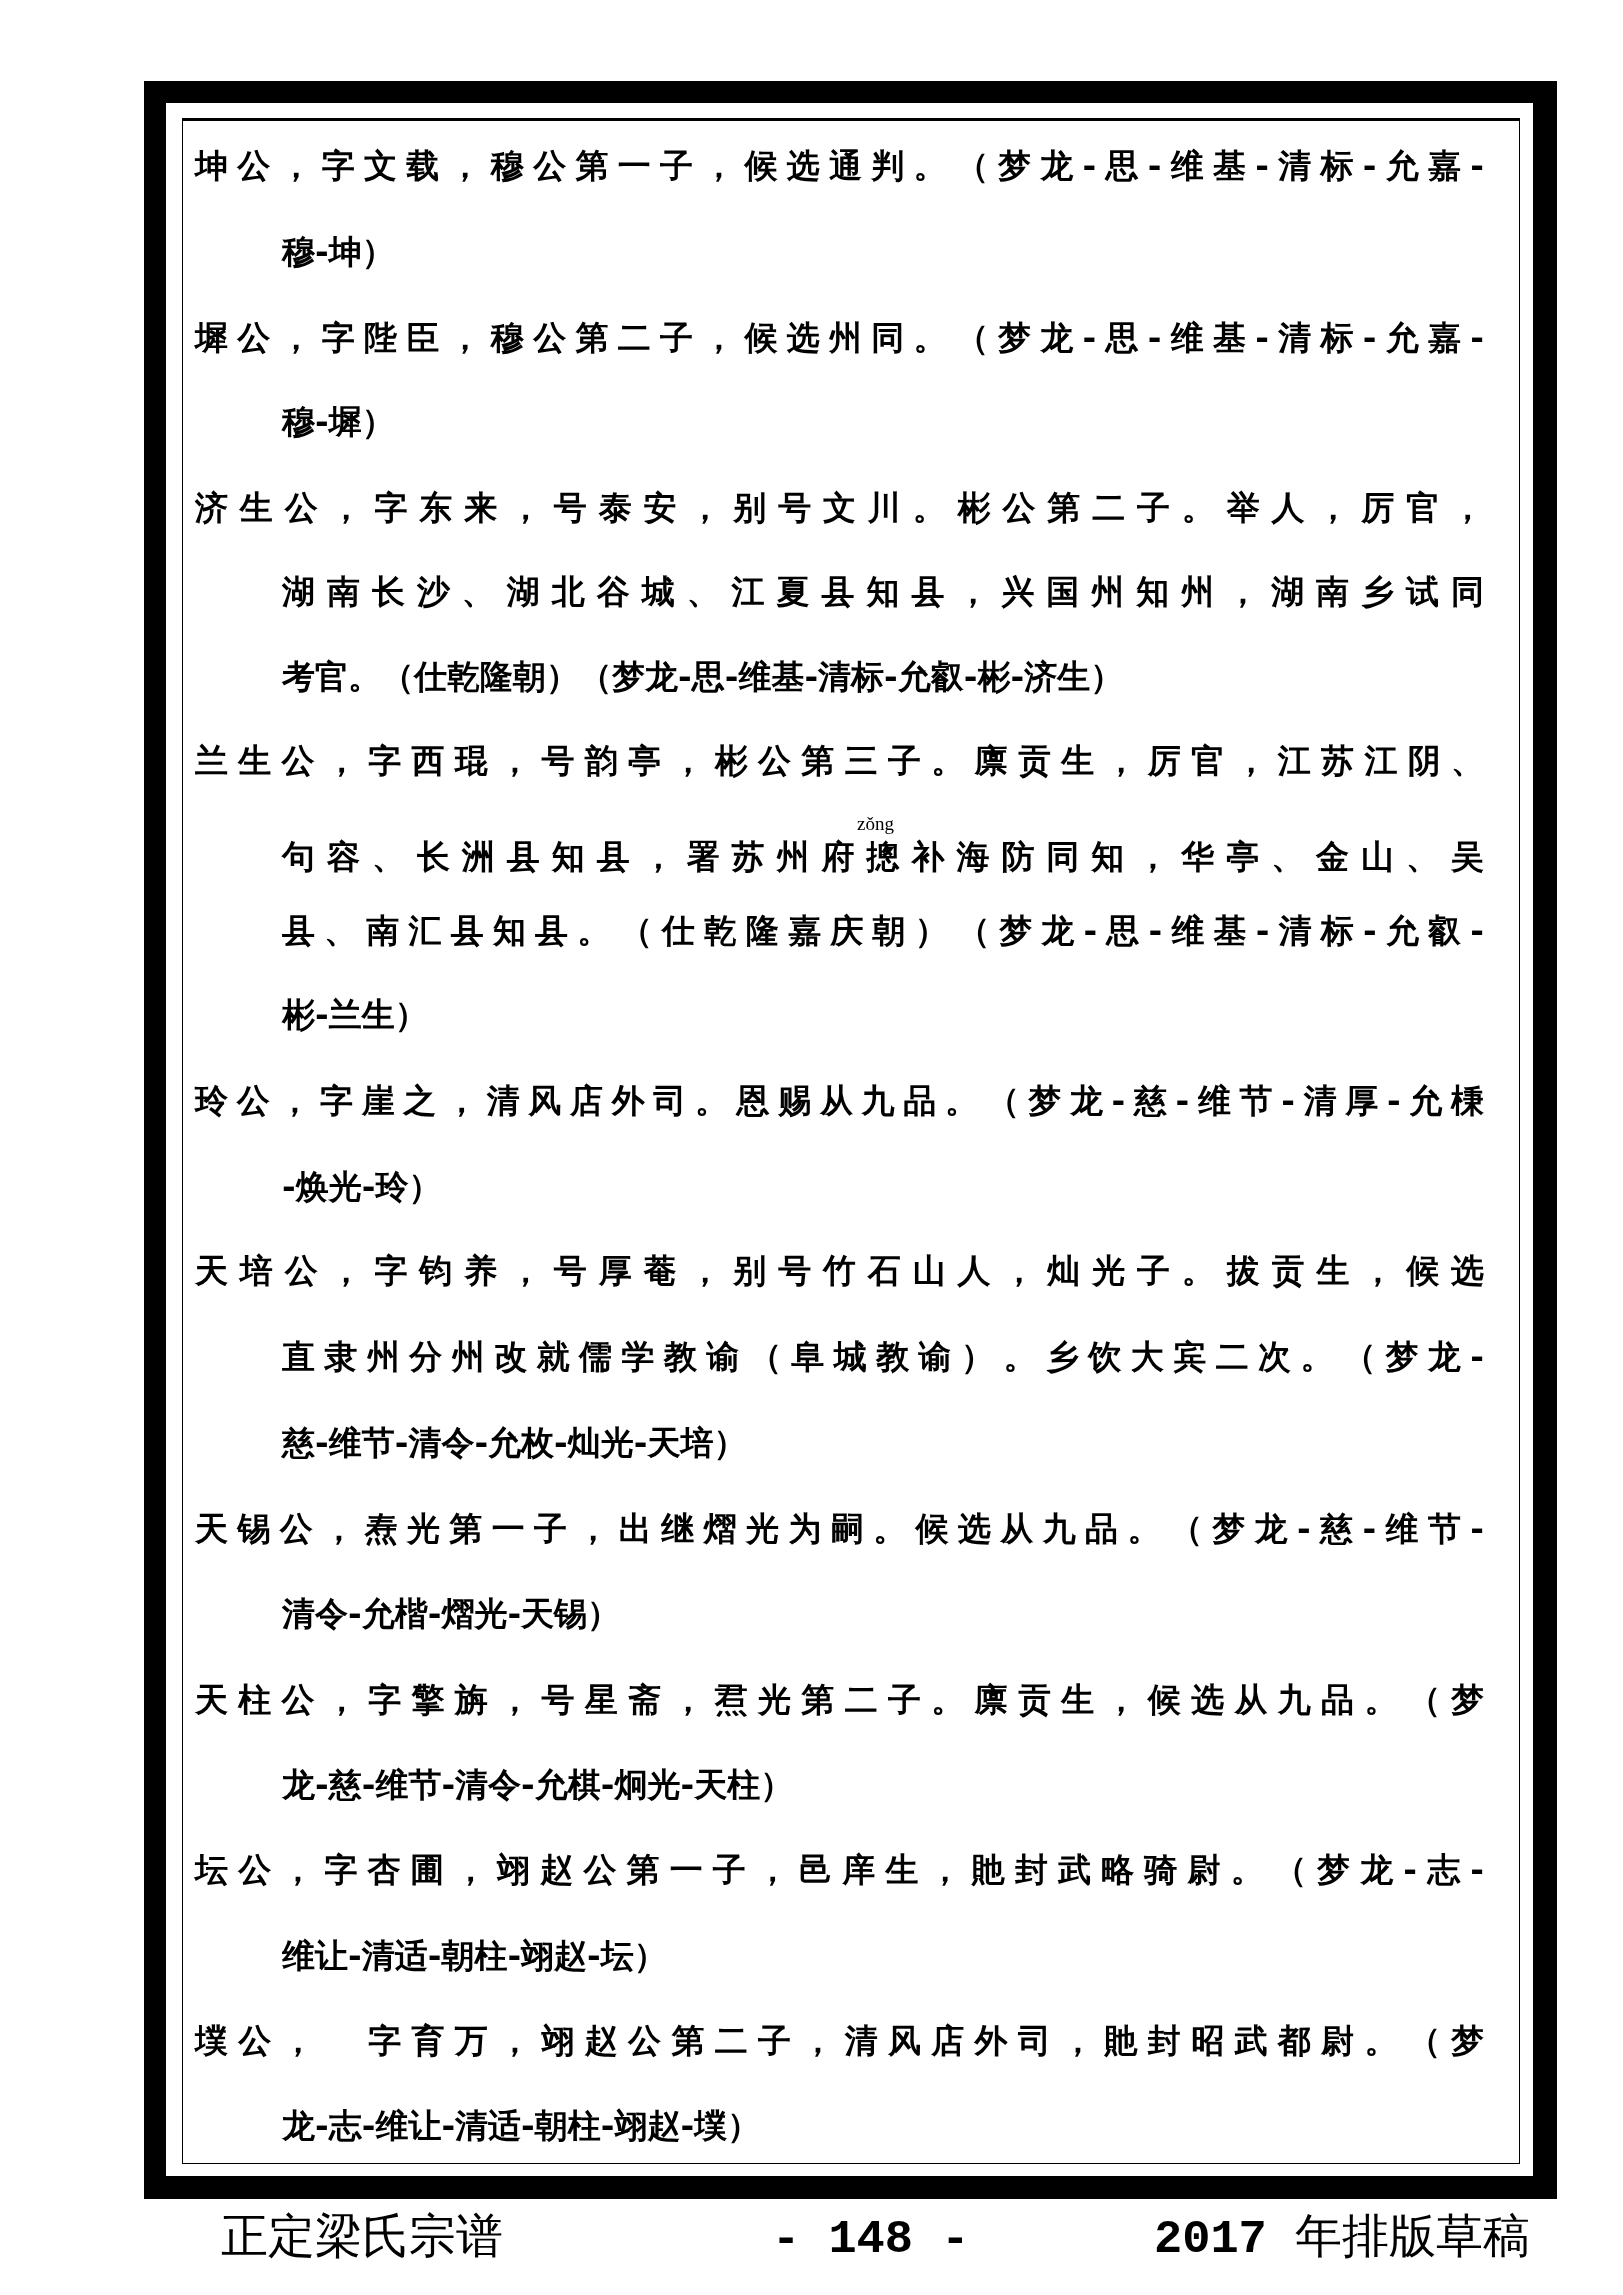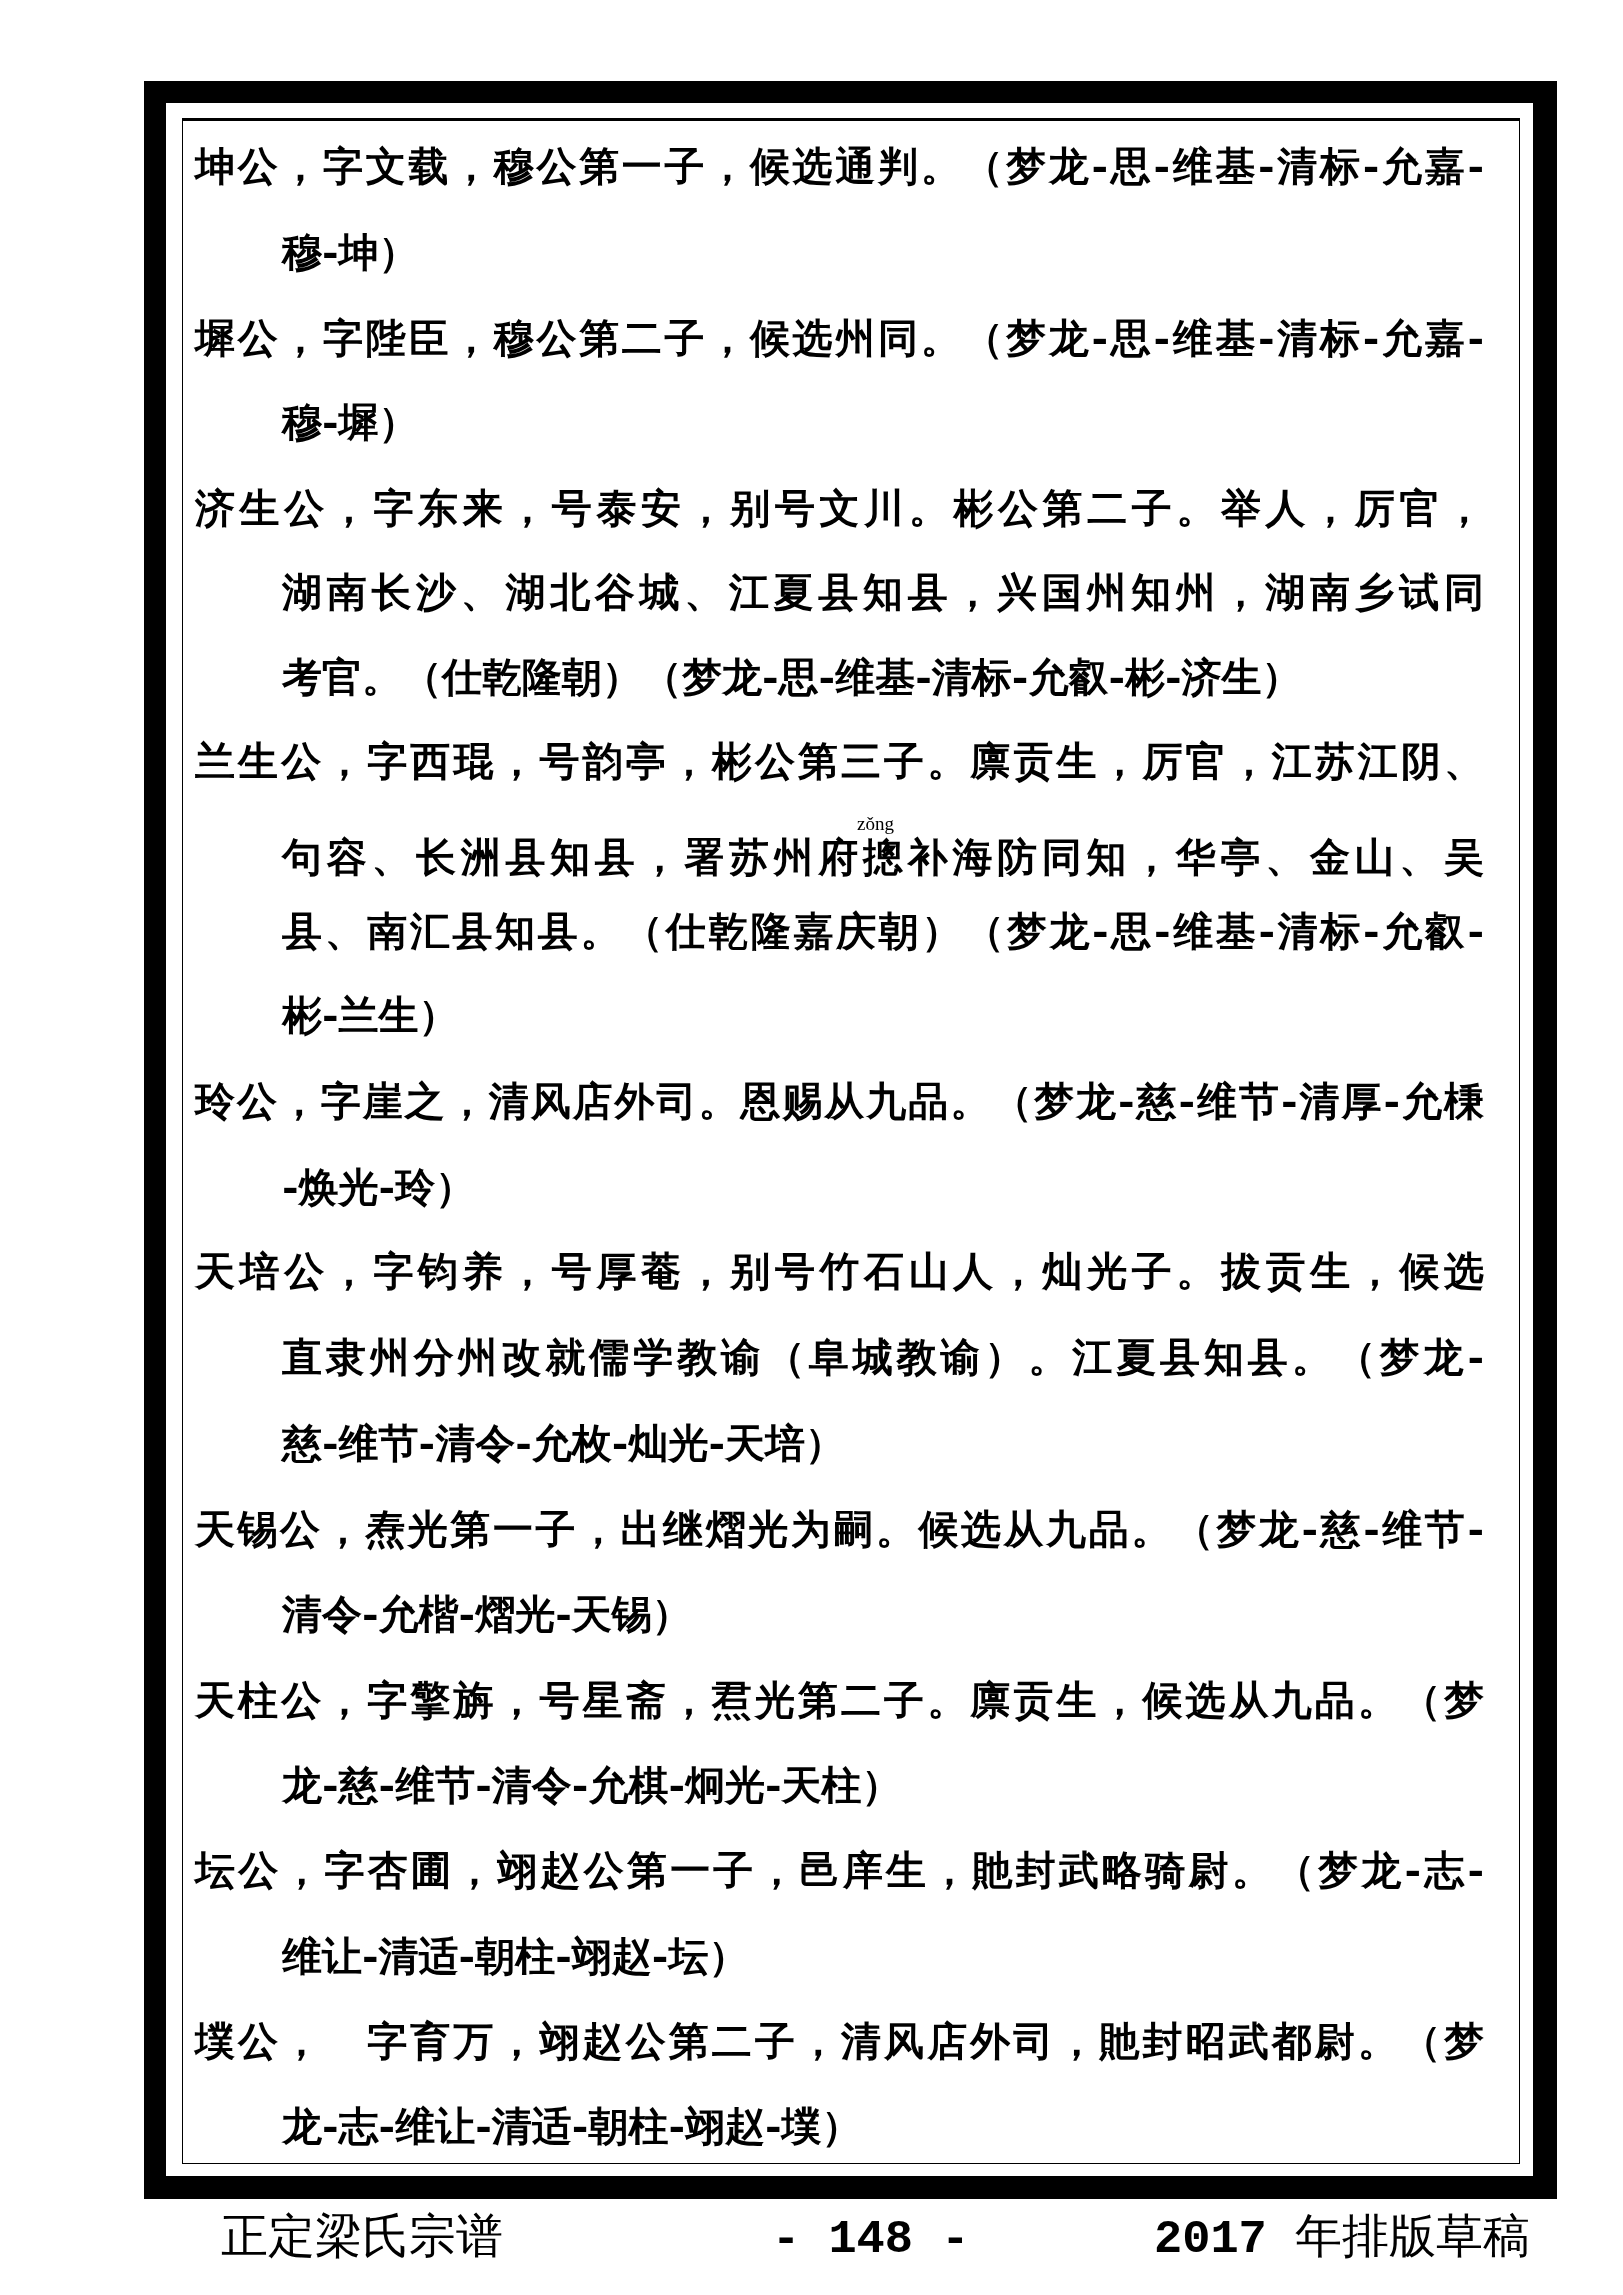--- a/index.html
+++ b/index.html
@@ -4,21 +4,21 @@
 <style>
   html, body { margin: 0; padding: 0; background: #ffffff; }
   body { width: 1623px; height: 2295px; position: relative; overflow: hidden;
          font-family: "DejaVu Serif", "Liberation Serif", serif; color: #000; }
   .outer-frame { position: absolute; left: 144px; top: 81px; width: 1413px; height: 2118px;
                  background: #000; }
   .outer-inner { position: absolute; left: 166px; top: 103px; width: 1367px; height: 2073px;
                  background: #fff; }
   .inner-border { position: absolute; left: 182px; top: 118px; width: 1336px; height: 2042px;
                   border: 1.6px solid #000; border-top-width: 3.3px; background: #fff; }
-  .line { position: absolute; height: 49px; line-height: 49px; font-size: 40px; white-space: nowrap;
+  .line { position: absolute; height: 49px; line-height: 49px; font-size: 33px; white-space: nowrap;
           font-weight: bold; }
   .line.full { text-align: justify; text-align-last: justify; }
   .line.first { left: 195px; width: 1289px; }
   .line.cont { left: 282px; width: 1202px; }
   .ruby { position: absolute; font-size: 19px; line-height: 19.6px; font-family: "Liberation Serif", serif; }
   .footer-text { position: absolute; top: 2217px; font-size: 47px; line-height: 46px;
                  font-family: Liberation Mono, monospace; white-space: nowrap; }
   .footer-left { left: 221px; }
   .footer-center { left: 772px; font-weight: bold; }
   .footer-right { left: 1154px; }
@@ -44,21 +44,21 @@
 <div class="line first full" style="top:736px">兰生公，字西琨，号韵亭，彬公第三子。廪贡生，厉官，江苏江阴、</div>
 <div class="ruby" style="left:857px; top:814px">zǒng</div>
 <div class="line cont full" style="top:832px">句容、长洲县知县，署苏州府摠补海防同知，华亭、金山、吴</div>
 <div class="line cont full" style="top:906px">县、南汇县知县。（仕乾隆嘉庆朝）（梦龙-思-维基-清标-允叡-</div>
 <div class="line cont" style="top:990px">彬-兰生）</div>
 
 <div class="line first full" style="top:1076px">玲公，字崖之，清风店外司。恩赐从九品。（梦龙-慈-维节-清厚-允棅</div>
 <div class="line cont" style="top:1162px">-焕光-玲）</div>
 
 <div class="line first full" style="top:1246px">天培公，字钧养，号厚菴，别号竹石山人，灿光子。拔贡生，候选</div>
-<div class="line cont full" style="top:1332px">直隶州分州改就儒学教谕（阜城教谕）。江夏县知县。（梦龙-</div>
+<div class="line cont full" style="top:1332px">直隶州分州改就儒学教谕（阜城教谕）。乡饮大宾二次。（梦龙-</div>
 <div class="line cont" style="top:1418px">慈-维节-清令-允枚-灿光-天培）</div>
 
 <div class="line first full" style="top:1504px">天锡公，焘光第一子，出继熠光为嗣。候选从九品。（梦龙-慈-维节-</div>
 <div class="line cont" style="top:1589px">清令-允楷-熠光-天锡）</div>
 
 <div class="line first full" style="top:1675px">天柱公，字擎旃，号星斋，焄光第二子。廪贡生，候选从九品。（梦</div>
 <div class="line cont" style="top:1760px">龙-慈-维节-清令-允棋-炯光-天柱）</div>
 
 <div class="line first full" style="top:1845px">坛公，字杏圃，翊赵公第一子，邑庠生，貤封武略骑尉。（梦龙-志-</div>
 <div class="line cont" style="top:1931px">维让-清适-朝柱-翊赵-坛）</div>

